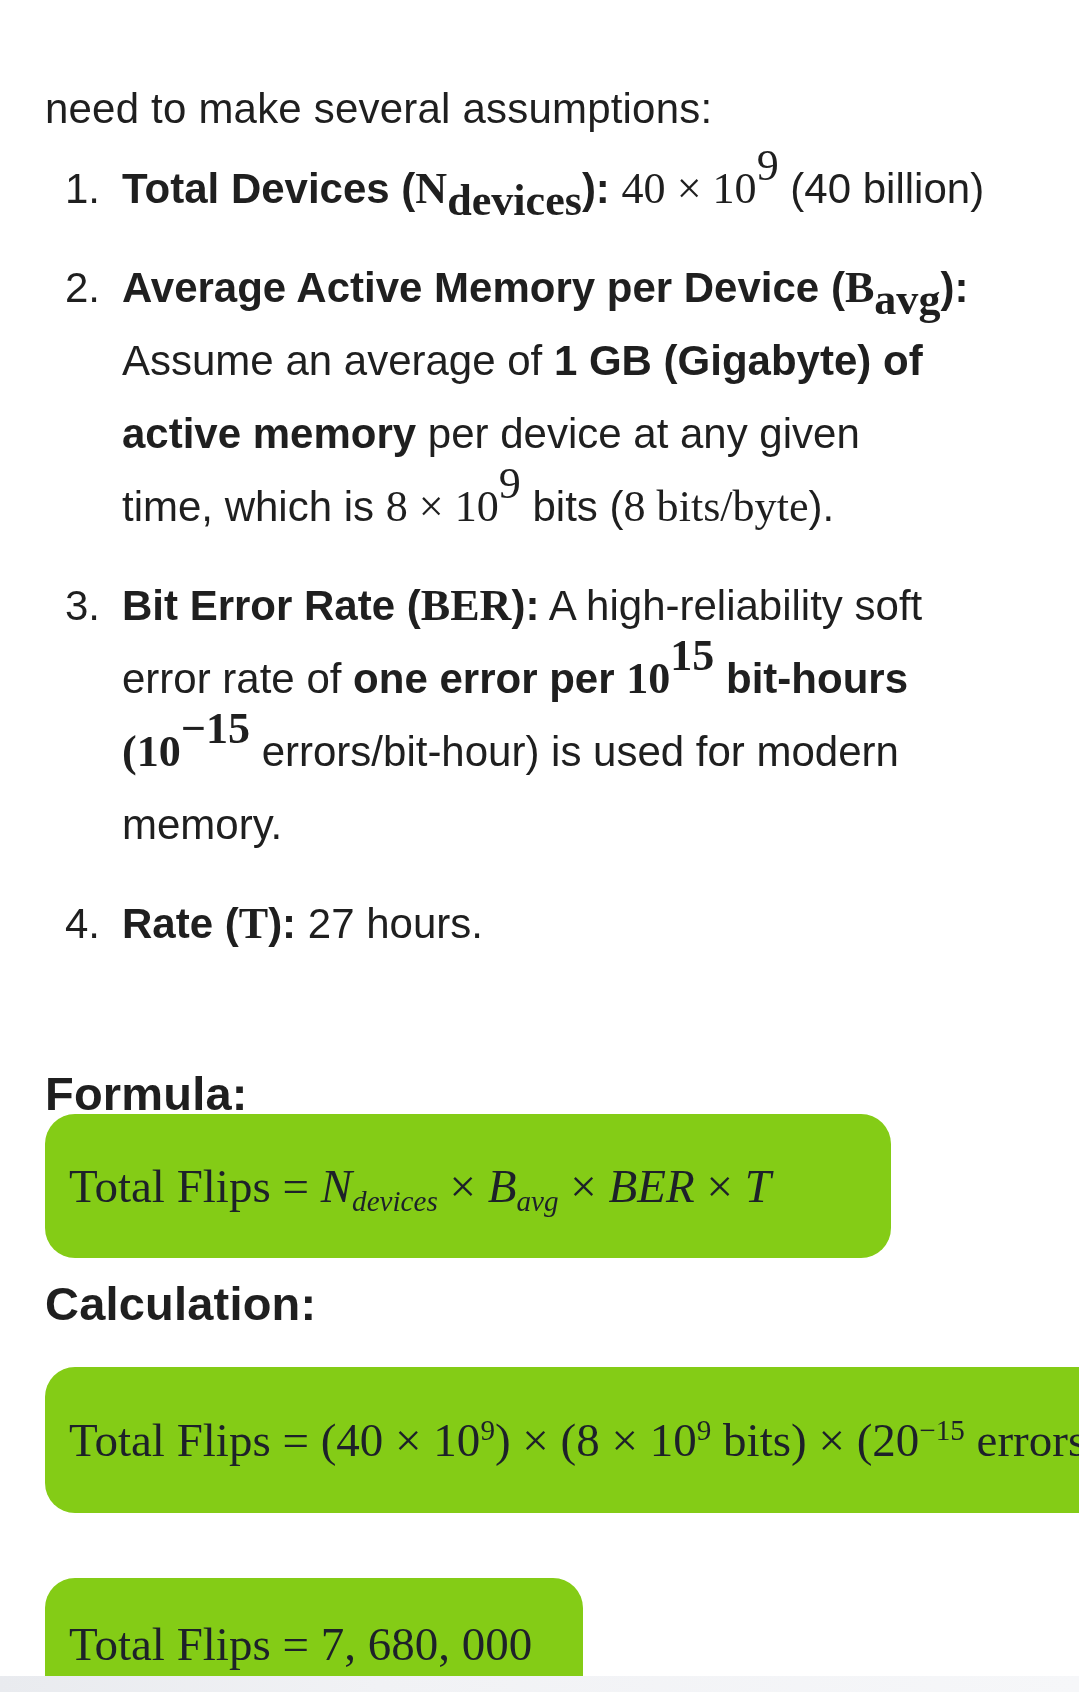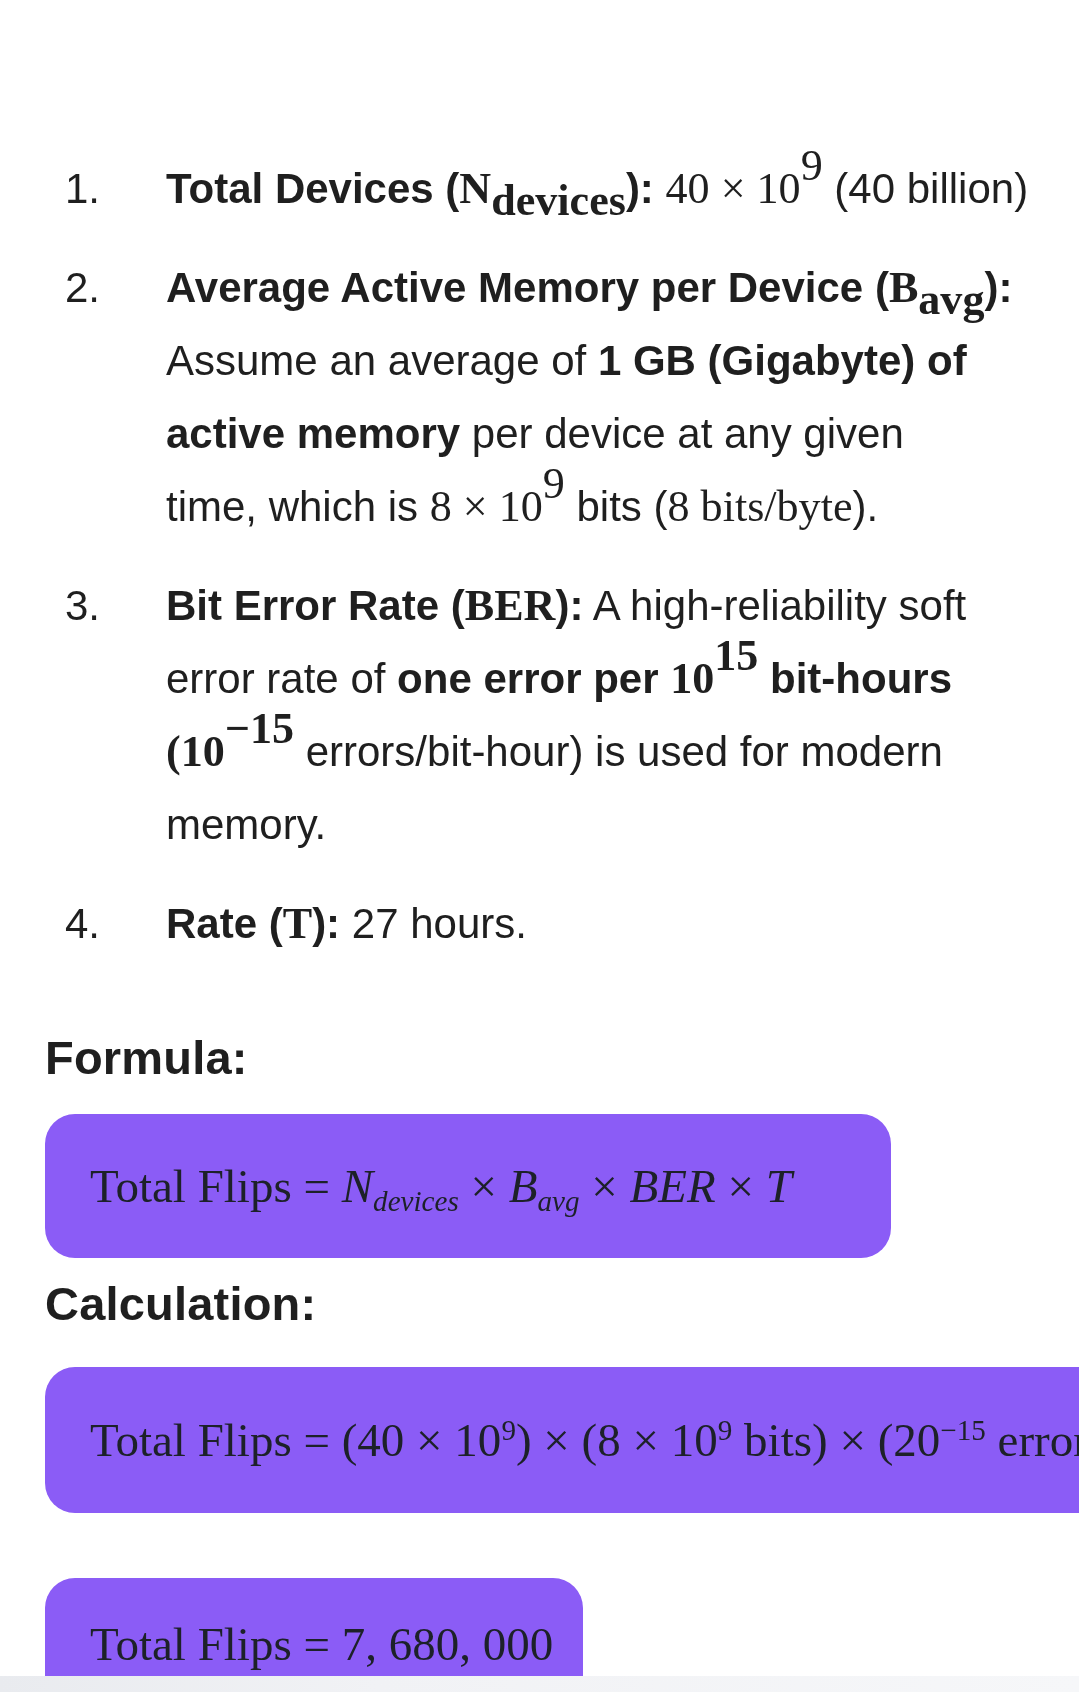--- a/index.html
+++ b/index.html
@@ -16,42 +16,42 @@
   .intro{
     left:45px;top:-4px;
     width:940px;
     font-size:42px;line-height:75px;
     letter-spacing:0.2px;
   }
   
   .nlist{left:45px;top:152px;width:990px;}
   .nitem{display:flex;margin-bottom:26px;font-size:42px;line-height:73px;}
   .nitem .num{width:77px;flex:0 0 77px;text-align:left;padding-left:20px;box-sizing:border-box;}
-  .nitem .itxt{flex:1 1 auto;margin-left:44px;}
+  .nitem .itxt{flex:1 1 auto;}
   .b{font-weight:700;}
   .serif{font-family:"Liberation Serif", serif;font-size:1.05em;}
   .i{font-style:italic;}
   sub,sup{font-size:0.62em;line-height:0;}
   sup{vertical-align:0.52em;}
   sub{vertical-align:-0.28em;}
   
   .sect-head{
     left:45px;
     font-size:47px;font-weight:700;line-height:56px;
     letter-spacing:0.2px;
   }
-  .head-formula{top:1030px;}
+  .head-formula{top:1066px;}
   .head-calc{top:1276px;}
   
   .mathbox{
-    background:#8b5cf6;
+    background:#84cc16;
     border-radius:30px;
     display:flex;align-items:center;
     box-sizing:border-box;
-    padding-left:45px;
+    padding-left:24px;
   }
   .box-formula{left:45px;top:1114px;width:846px;height:144px;}
   .box-calc{left:45px;top:1367px;width:1200px;height:146px;}
   .box-result{left:45px;top:1545px;width:538px;height:131px;margin-top:33px;}
   .math{
     font-family:"Liberation Serif", serif;
     font-size:47px;
     white-space:nowrap;
     color:#1d2129;
   }
@@ -59,21 +59,21 @@
   .math sup{vertical-align:0.55em;}
   
   .bottom-band{
     left:0;top:1676px;width:1079px;height:16px;
     background:linear-gradient(to right,#e9ebef 0%,#f1f2f5 35%,#f6f7f9 100%);
   }
 </style>
 </head>
 <body>
 
-<div class="abs intro"><br></div>
+<div class="abs intro"><br><span>need to make several assumptions:</span></div>
 
 <div class="abs nlist">
   <div class="nitem">
     <span class="num">1.</span>
     <span class="itxt"><span class="b">Total Devices (</span><span class="b serif">N</span><sub class="b serif">devices</sub><span class="b">): </span><span class="serif">40 × 10</span><sup class="serif">9</sup><span> (40 billion)</span></span>
   </div>
   <div class="nitem">
     <span class="num">2.</span>
     <span class="itxt"><span class="b">Average Active Memory per Device (</span><span class="b serif">B</span><sub class="b serif">avg</sub><span class="b">):</span><br><span>Assume an average of </span><span class="b">1 GB (Gigabyte) of</span><br><span class="b">active memory</span><span> per device at any given</span><br><span>time, which is </span><span class="serif">8 × 10</span><sup class="serif">9</sup><span> bits (</span><span class="serif">8 bits/byte</span><span>).</span></span>
   </div>

